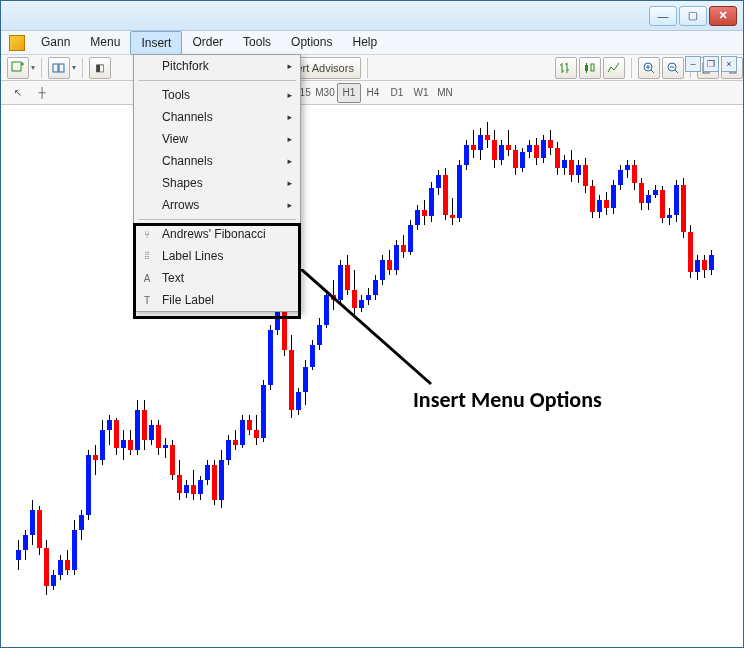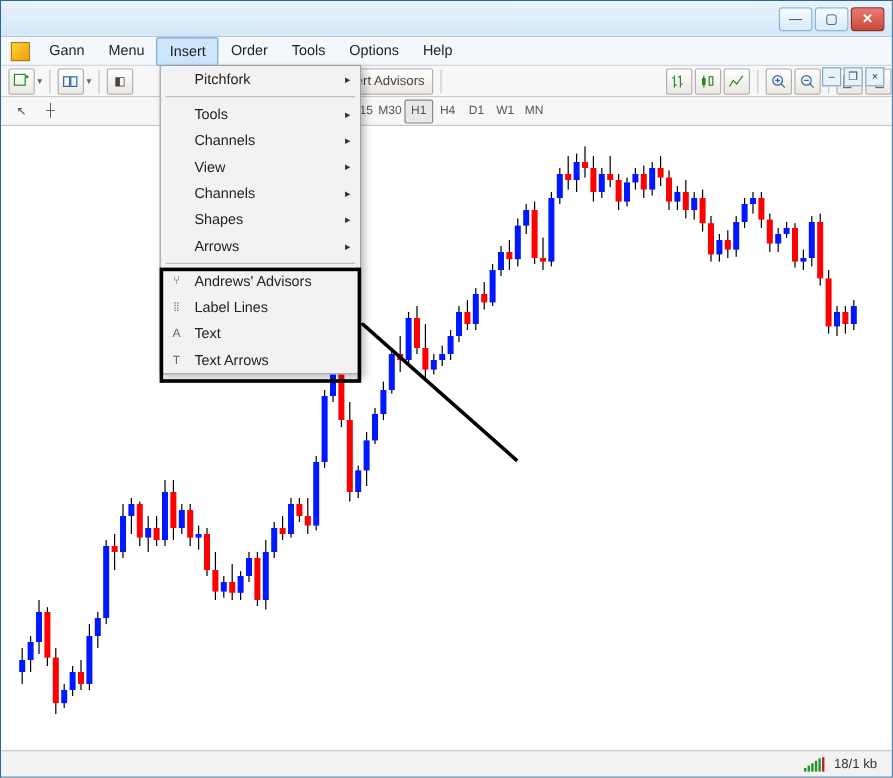--- a/index.html
+++ b/index.html
@@ -558,31 +558,20 @@
       <div class="candle" style="left: 701px;">
         <div class="wick" style="left: 2px; top: 150px; height: 23px;"></div>
         <div class="body bear" style="top: 155px; height: 10px;"></div>
       </div>
       <div class="candle" style="left: 708px;">
         <div class="wick" style="left: 2px; top: 145px; height: 25px;"></div>
         <div class="body bull" style="top: 150px; height: 15px;"></div>
       </div>
     </div>
 
-  <div class="statusbar">
-    <div class="sigbars">
-      <div style="height:3px"></div>
-        <div style="height:5px"></div>
-        <div style="height:7px"></div>
-        <div style="height:9px"></div>
-        <div style="height:11px"></div>
-        <div style="height:12px;background:#b02a2a"></div>
-    </div>
-    <span>18/1 kb</span>
-  </div>
 
   <div class="dropdown" id="dropdown">
       <div class="ditem">
         <span>Pitchfork</span>
         <span class="arrow">▸</span>
       </div>
       <div class="dsep"></div>
       <div class="ditem">
         <span>Tools</span>
         <span class="arrow">▸</span>
@@ -603,32 +592,33 @@
         <span>Shapes</span>
         <span class="arrow">▸</span>
       </div>
       <div class="ditem">
         <span>Arrows</span>
         <span class="arrow">▸</span>
       </div>
       <div class="dsep"></div>
       <div class="ditem">
         <span class="dicon">⑂</span>
-        <span>Andrews' Advisors</span>
+        <span>Andrews' Fibonacci</span>
       </div>
       <div class="ditem">
         <span class="dicon">⦙⦙</span>
         <span>Label Lines</span>
       </div>
       <div class="ditem">
         <span class="dicon">A</span>
         <span>Text</span>
       </div>
       <div class="ditem">
         <span class="dicon">T</span>
-        <span>Text Arrows</span>
+        <span>File Label</span>
       </div>
     </div>
   <div class="highlight-box"></div>
   <svg class="annotation-line" viewBox="0 0 150 120">
       <line x1="0" y1="0" x2="130" y2="115" stroke="#000" stroke-width="3"></line>
     </svg>
+  <div class="annotation-text">Insert Menu Options</div>
 </div>
 
 </body></html>

